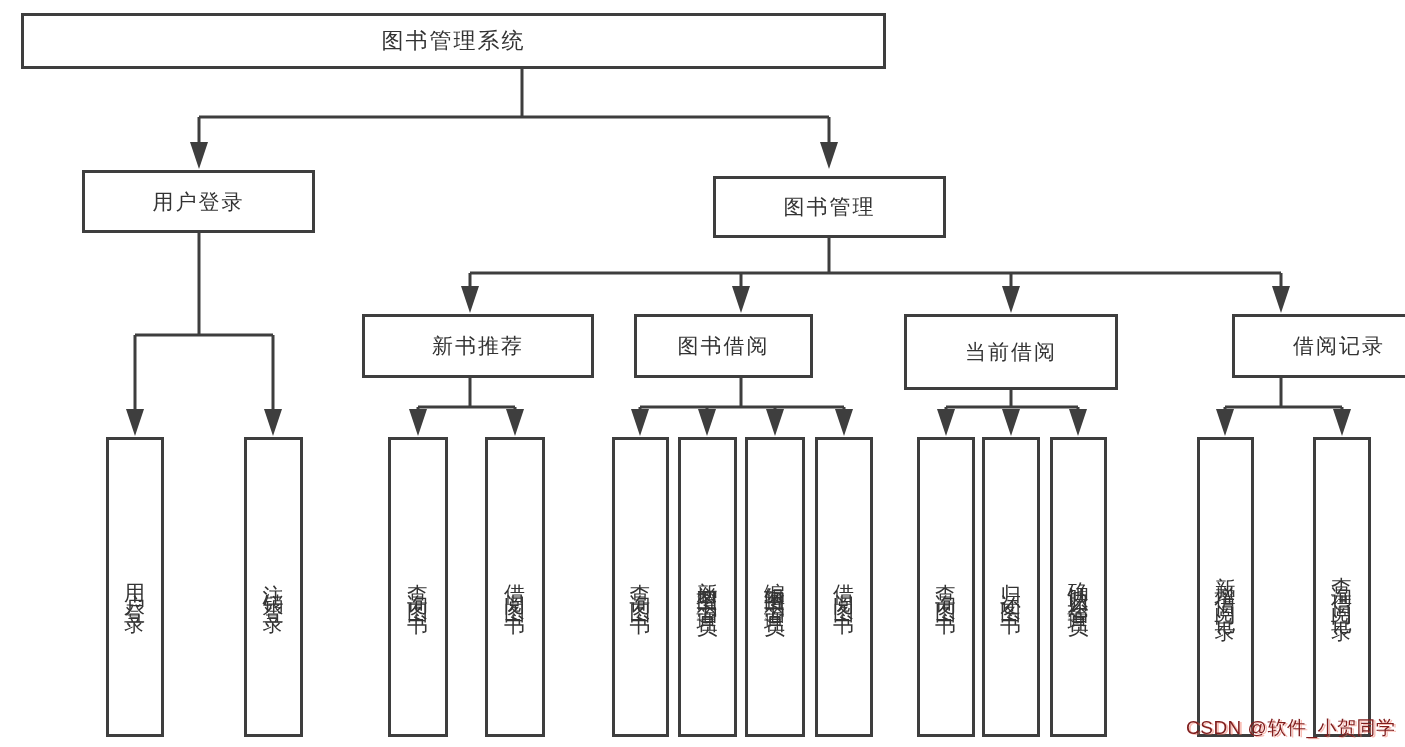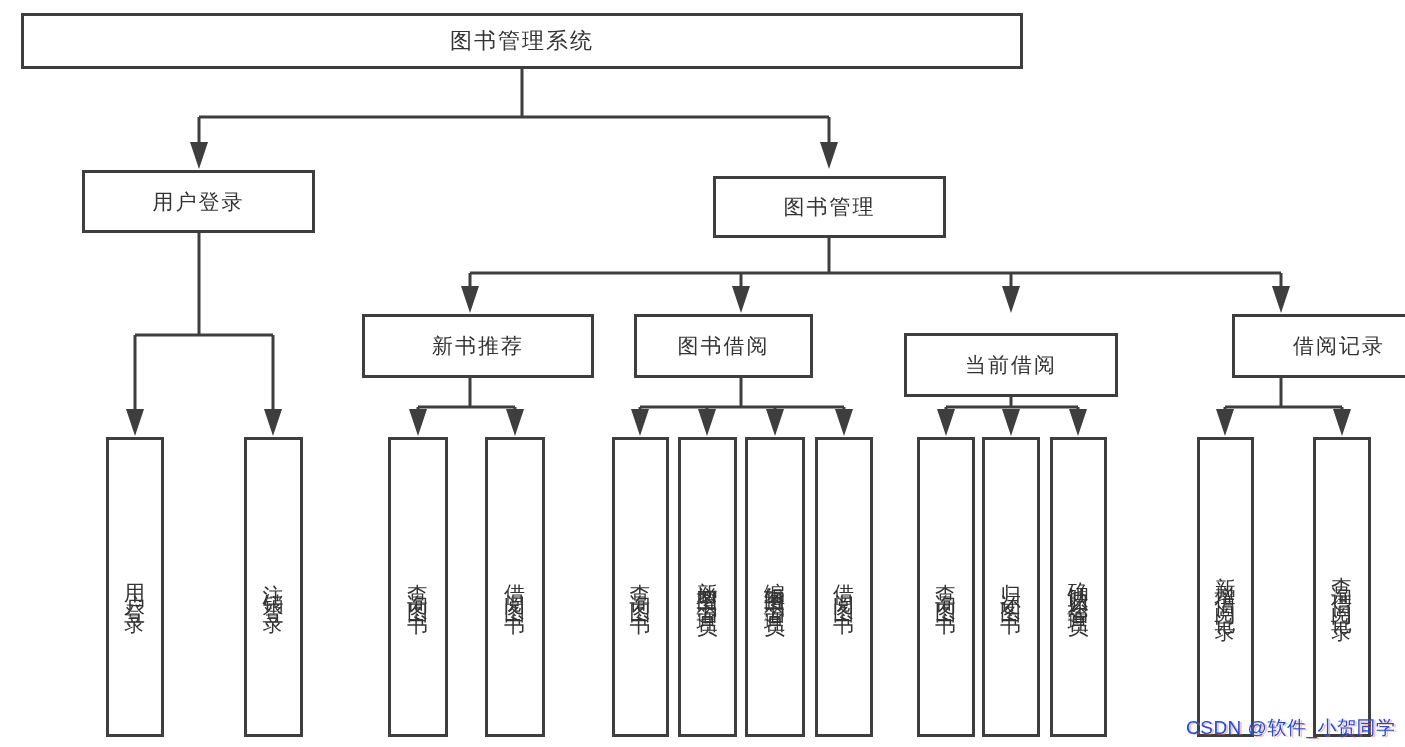--- a/index.html
+++ b/index.html
@@ -35,21 +35,21 @@
   }
   .sp10{letter-spacing:10px;}
   .sp9{letter-spacing:9px;}
   .sp5{letter-spacing:5px;}
   .watermark{
     position:absolute;
     left:1186px;top:715px;
     z-index:3;
     font-size:19px;
     letter-spacing:0.5px;
-    color:#1d4ed8;
+    color:#7f1d1d;
     text-shadow:2px 1px 0 rgba(244,110,90,0.45);
     white-space:nowrap;
   }
 </style>
 </head>
 <body>
 
 <div class="canvas">
 
   <svg class="connectors" viewBox="0 0 1405 747" xmlns="http://www.w3.org/2000/svg">
@@ -95,38 +95,38 @@
       <polygon points="1069,409 1087,409 1078,436"></polygon>
     </g>
 
     <g>
       <path d="M1281 378 V407 M1225 407 H1342 M1225 407 V409 M1342 407 V409"></path>
       <polygon points="1216,409 1234,409 1225,436"></polygon>
       <polygon points="1333,409 1351,409 1342,436"></polygon>
     </g>
   </svg>
 
-  <div class="node root" style="left:21px;top:13px;width:1002px;height:56px">
+  <div class="node root" style="left:21px;top:13px;width:865px;height:56px">
     <span class="hlbl">图书管理系统</span>
   </div>
 
   <div class="node" style="left:82px;top:170px;width:233px;height:63px">
     <span class="hlbl">用户登录</span>
   </div>
   <div class="node" style="left:713px;top:176px;width:233px;height:62px">
     <span class="hlbl">图书管理</span>
   </div>
 
   <div class="node" style="left:362px;top:314px;width:232px;height:64px">
     <span class="hlbl">新书推荐</span>
   </div>
   <div class="node" style="left:634px;top:314px;width:179px;height:64px">
     <span class="hlbl">图书借阅</span>
   </div>
-  <div class="node" style="left:904px;top:333px;width:214px;height:64px">
+  <div class="node" style="left:904px;top:314px;width:214px;height:76px">
     <span class="hlbl">当前借阅</span>
   </div>
   <div class="node" style="left:1232px;top:314px;width:214px;height:64px">
     <span class="hlbl">借阅记录</span>
   </div>
 
   <div class="node" style="left:106px;top:437px;width:58px;height:300px">
     <span class="vlbl sp10">用户登录</span>
   </div>
   <div class="node" style="left:244px;top:437px;width:59px;height:300px">

